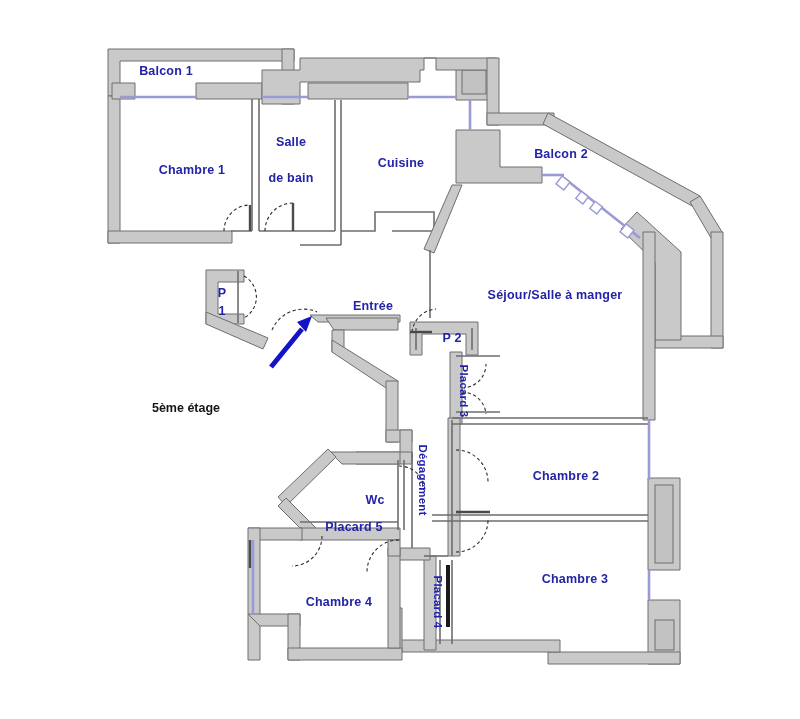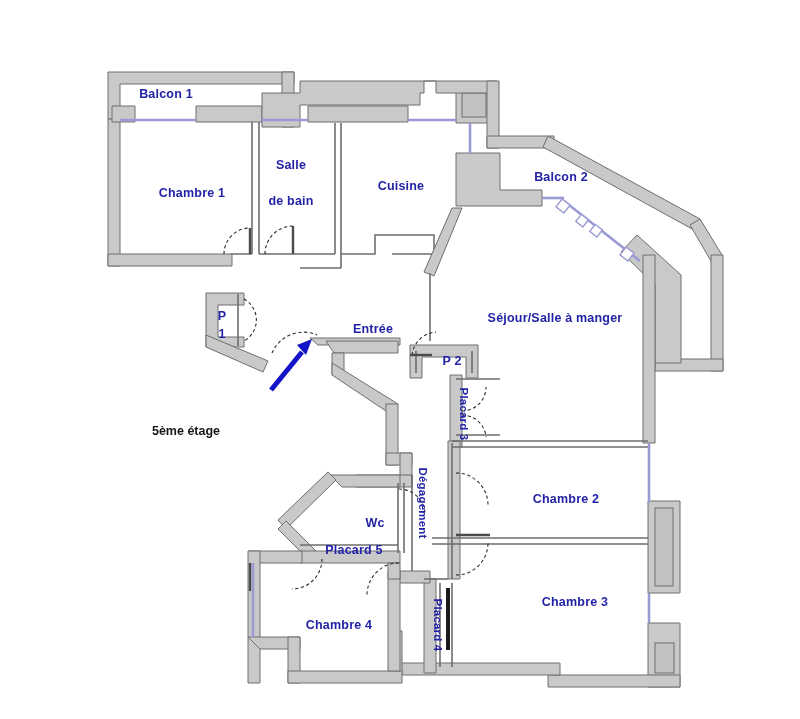--- a/index.html
+++ b/index.html
@@ -3,21 +3,21 @@
 <meta charset="utf-8">
 <title>Plan</title>
 <style>
   html,body{margin:0;padding:0;background:#ffffff;}
   body{
     width:800px;height:719px;
     font-family:"Liberation Sans", sans-serif;
     overflow:hidden;
     position:relative;
   }
-  #plan-root{position:absolute;left:0;top:0;width:800px;height:511px;background:#c4b5fd;margin-top:23px;}
+  #plan-root{position:absolute;left:0;top:0;width:800px;height:511px;background:#c4b5fd;}
   svg{display:block;}
   .room-label{
     font-family:"Liberation Sans", sans-serif;
     font-size:12.5px;
     font-weight:bold;
     fill:#2323a8;
     text-anchor:middle;
     dominant-baseline:middle;
     letter-spacing:0.2px;
   }

